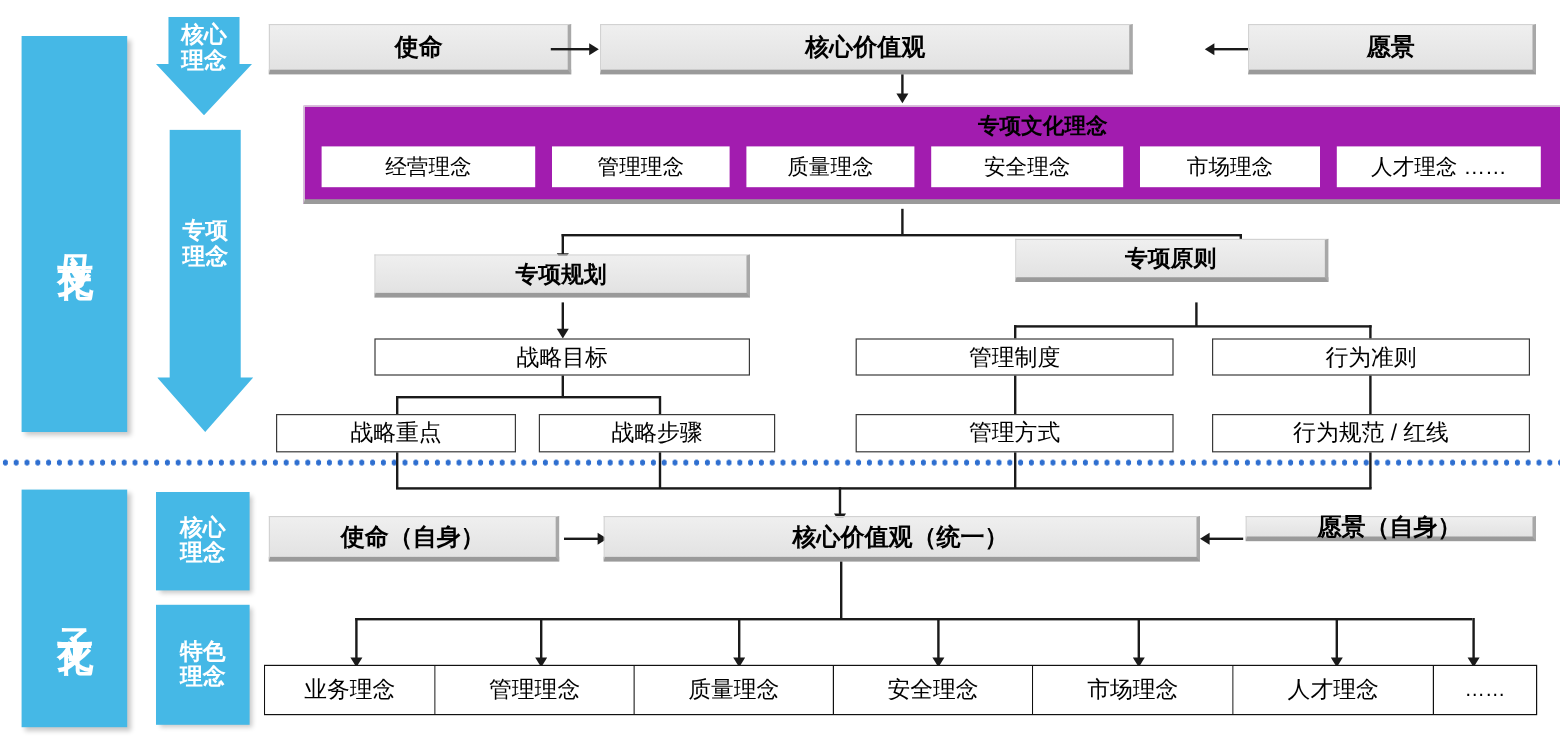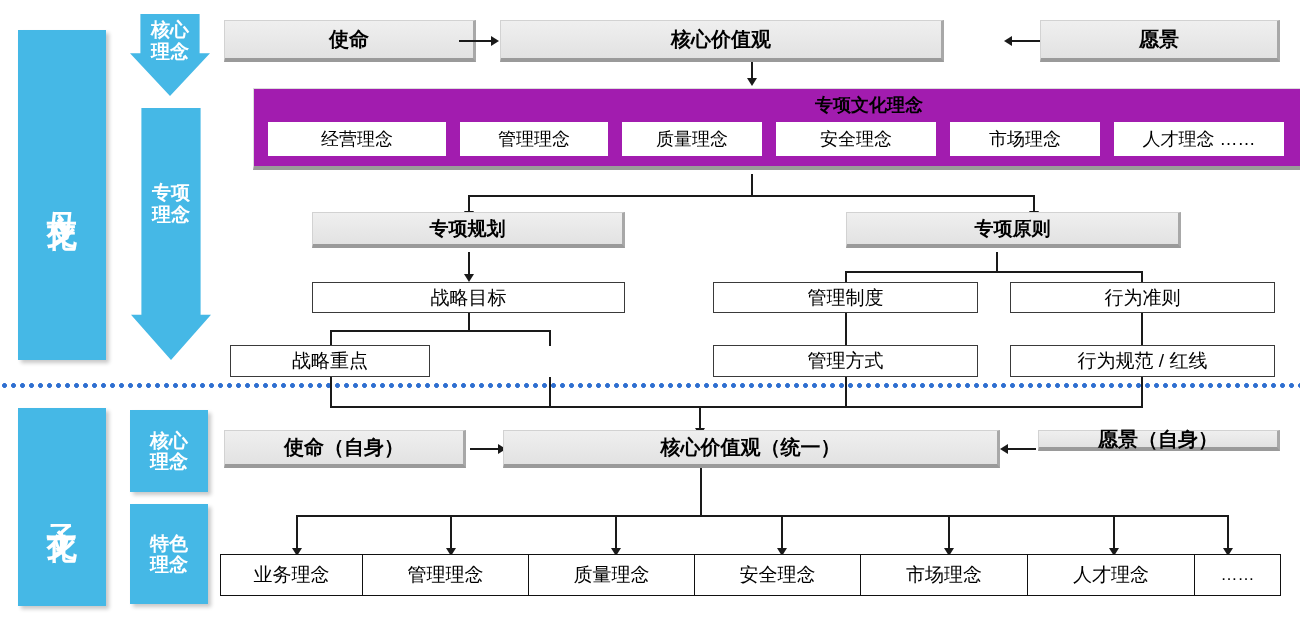--- a/index.html
+++ b/index.html
@@ -155,22 +155,23 @@
   <div class="arrowdown" style="left:464px; top:274px;"></div>
 
   <div class="node wbox" style="left:312px; top:282px; width:313px; height:31px; font-size:19px;">战略目标</div>
 
   <div class="ln lnv" style="left:468px; top:313px; height:18px;"></div>
   <div class="ln lnh" style="left:330px; top:330px; width:220px;"></div>
   <div class="ln lnv" style="left:330px; top:330px; height:16px;"></div>
   <div class="ln lnv" style="left:549px; top:330px; height:16px;"></div>
 
   <div class="node wbox" style="left:230px; top:345px; width:200px; height:32px; font-size:19px;">战略重点</div>
-
-  <div class="node gbox" style="left:846px; top:212px; width:335px; height:36px; font-size:19px;">专项原则</div>
+  <div class="node wbox" style="left:449px; top:345px; width:197px; height:32px; font-size:19px;">战略步骤</div>
+
+  <div class="node gbox" style="left:846px; top:199px; width:261px; height:36px; font-size:19px;">专项原则</div>
 
   <div class="ln lnv" style="left:996px; top:252px; height:20px;"></div>
   <div class="ln lnh" style="left:845px; top:271px; width:298px;"></div>
   <div class="ln lnv" style="left:845px; top:271px; height:18px;"></div>
   <div class="ln lnv" style="left:1141px; top:271px; height:18px;"></div>
 
   <div class="node wbox" style="left:713px; top:282px; width:265px; height:31px; font-size:19px;">管理制度</div>
   <div class="node wbox" style="left:1010px; top:282px; width:265px; height:31px; font-size:19px;">行为准则</div>
 
   <div class="ln lnv" style="left:845px; top:313px; height:33px;"></div>

